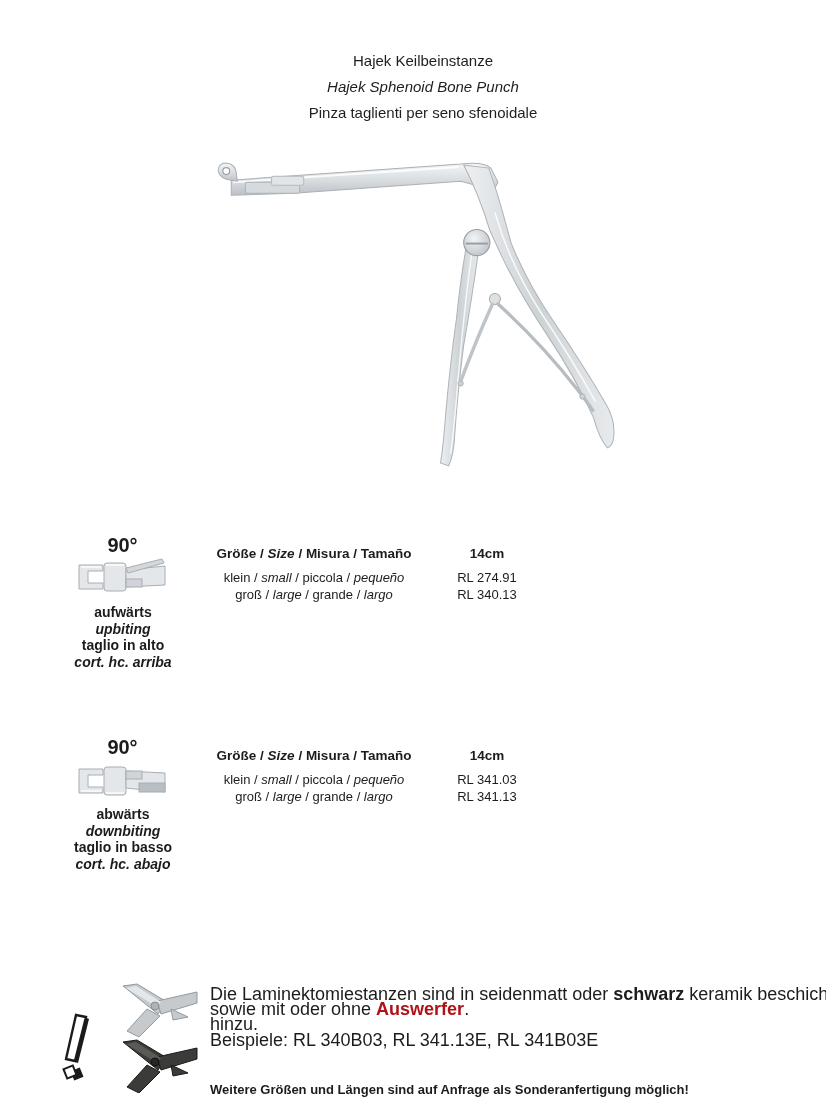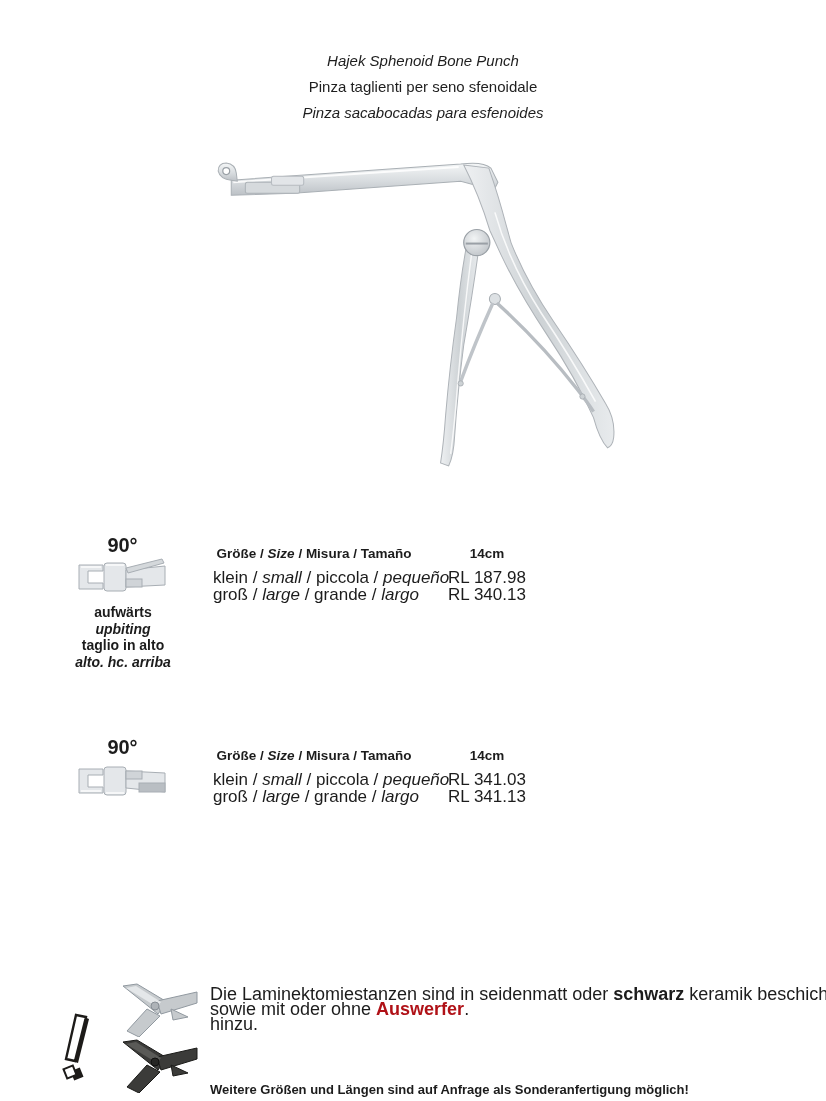--- a/index.html
+++ b/index.html
@@ -16,37 +16,37 @@
   
   .section{left:0;width:826px;height:160px;}
   .sec-1{top:534px;}
   .sec-2{top:736px;}
   .angle{position:absolute;left:75px;top:0;width:95px;text-align:center;font-weight:bold;font-size:20px;}
   .tip-img{position:absolute;left:71px;top:21px;}
   .orientation{position:absolute;left:28px;top:70px;width:190px;text-align:center;font-size:14px;line-height:16.5px;font-weight:bold;white-space:nowrap;}
   .spec-left{position:absolute;left:213px;top:12px;width:202px;text-align:center;}
   .spec-right{position:absolute;left:442px;top:12px;width:90px;text-align:center;}
   .spec-header{font-weight:bold;font-size:13.5px;line-height:16px;margin-bottom:7px;white-space:nowrap;}
-  .spec-row{font-size:17px;line-height:17px;white-space:nowrap;}
+  .spec-row{font-size:13px;line-height:17px;white-space:nowrap;}
   
   .excl-icon{left:60px;top:1012px;}
   .coat-img-silver{left:117px;top:983px;}
   .coat-img-black{left:117px;top:1039px;}
   .notes{left:210px;top:987px;width:610px;font-size:18px;line-height:15.2px;}
   .note-line{white-space:nowrap;}
   .footer-line{left:210px;top:1082px;width:610px;font-size:13px;white-space:nowrap;font-weight:bold;}
   svg{display:block;}
 </style>
 </head>
 <body>
 
 <header class="abs title-block">
+  <div class="title-line">Hajek Keilbeinstanze</div>
   <div class="title-line it">Hajek Sphenoid Bone Punch</div>
   <div class="title-line">Pinza taglienti per seno sfenoidale</div>
-  <div class="title-line it">Pinza sacabocadas para esfenoides</div>
 </header>
 
 <div class="abs" style="left:208px;top:152px;">
   <svg width="445" height="322" viewBox="0 0 440 320">
     <defs>
       <linearGradient id="gSteelV" x1="0" y1="0" x2="0" y2="1">
         <stop offset="0" stop-color="#f4f6f7"></stop>
           <stop offset="0.55" stop-color="#d8dcdf"></stop>
           <stop offset="1" stop-color="#bcc1c6"></stop>
       </linearGradient>
@@ -98,50 +98,56 @@
         <path d="M55,13 L91,4 L93,8 L57,18 Z" fill="#d4d8db"></path>
         <rect x="55" y="24" width="16" height="8" fill="#d0d4d8"></rect>
       </g>
       <path d="M10,12 h20 M35,10 h18" stroke="#ffffff" stroke-width="1.5" opacity="0.9" fill="none"></path>
     </svg>
   </div>
   <div class="orientation">
     <div><span style="font-weight: bold;">aufwärts</span></div>
     <div><span style="font-weight: bold; font-style: italic;">upbiting</span></div>
     <div><span style="font-weight: bold;">taglio in alto</span></div>
-    <div><span style="font-weight: bold; font-style: italic;">alto. hc. arriba</span></div>
+    <div><span style="font-weight: bold; font-style: italic;">cort. hc. arriba</span></div>
   </div>
   <div class="spec-left">
     <div class="spec-header"><span style="font-weight: bold;">Größe / </span><span style="font-weight: bold; font-style: italic;">Size</span><span style="font-weight: bold;"> / Misura / Tamaño</span></div>
     <div class="spec-row"><span>klein / </span><span style="font-style: italic;">small</span><span> / piccola / </span><span style="font-style: italic;">pequeño</span></div>
     <div class="spec-row"><span>groß / </span><span style="font-style: italic;">large</span><span> / grande / </span><span style="font-style: italic;">largo</span></div>
   </div>
   <div class="spec-right">
     <div class="spec-header">14cm</div>
-    <div class="spec-row">RL 187.98</div>
+    <div class="spec-row">RL 274.91</div>
     <div class="spec-row">RL 340.13</div>
   </div>
 </section>
 
 <section class="abs section sec-2">
   <div class="angle">90°</div>
   <div class="tip-img">
     <svg width="96" height="46" viewBox="0 0 96 46">
       <g transform="translate(0,46) scale(1,-1)">
         <g fill="#e4e7ea" stroke="#a8aeb4" stroke-width="1">
           <path d="M8,10 h24 v6 h-15 v12 h15 v6 h-24 z"></path>
           <rect x="33" y="8" width="22" height="28" rx="3"></rect>
           <path d="M55,15 L94,11 L94,30 L55,32 Z"></path>
           <rect x="55" y="24" width="16" height="8" fill="#d0d4d8"></rect>
           <rect x="68" y="11" width="26" height="9" fill="#b9bec3"></rect>
         </g>
       </g>
       <path d="M10,34 h20 M35,36 h18" stroke="#ffffff" stroke-width="1.5" opacity="0.9" fill="none"></path>
     </svg>
   </div>
+  <div class="orientation">
+    <div><span style="font-weight: bold;">abwärts</span></div>
+    <div><span style="font-weight: bold; font-style: italic;">downbiting</span></div>
+    <div><span style="font-weight: bold;">taglio in basso</span></div>
+    <div><span style="font-weight: bold; font-style: italic;">cort. hc. abajo</span></div>
+  </div>
   <div class="spec-left">
     <div class="spec-header"><span style="font-weight: bold;">Größe / </span><span style="font-weight: bold; font-style: italic;">Size</span><span style="font-weight: bold;"> / Misura / Tamaño</span></div>
     <div class="spec-row"><span>klein / </span><span style="font-style: italic;">small</span><span> / piccola / </span><span style="font-style: italic;">pequeño</span></div>
     <div class="spec-row"><span>groß / </span><span style="font-style: italic;">large</span><span> / grande / </span><span style="font-style: italic;">largo</span></div>
   </div>
   <div class="spec-right">
     <div class="spec-header">14cm</div>
     <div class="spec-row">RL 341.03</div>
     <div class="spec-row">RL 341.13</div>
   </div>
@@ -179,15 +185,16 @@
     </g>
     <polygon points="9,5 19,3 44,19 40,24" fill="#5a5a57"></polygon>
     <circle cx="38" cy="23" r="4" fill="#262624" stroke="#111110" stroke-width="1"></circle>
   </svg>
 </div>
 
 <div class="abs notes">
   <div class="note-line"><span>Die Laminektomiestanzen sind in seidenmatt oder </span><span style="font-weight: bold;">schwarz</span><span> keramik beschichtet bestellbar,</span></div>
   <div class="note-line"><span>sowie mit oder ohne </span><span style="font-weight: bold; color: rgb(176, 17, 23); margin-top: 32px;">Auswerfer</span><span>.</span></div>
   <div class="note-line"><span>hinzu.</span></div>
+  <div class="note-line"><span>Beispiele: RL 340B03, RL 341.13E, RL 341B03E</span></div>
 </div>
 
 <div class="abs footer-line">Weitere Größen und Längen sind auf Anfrage als Sonderanfertigung möglich!</div>
 
 </body></html>

